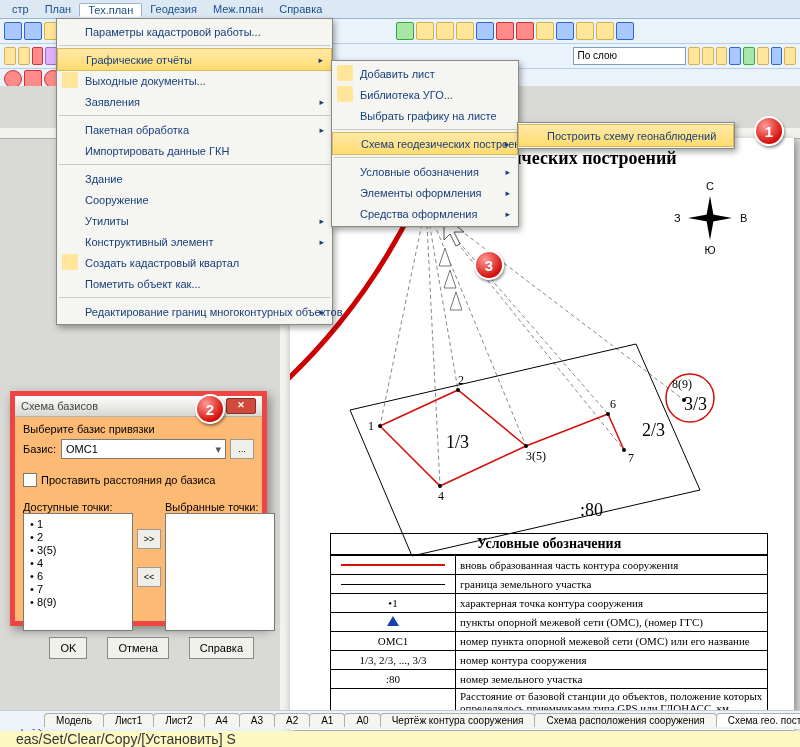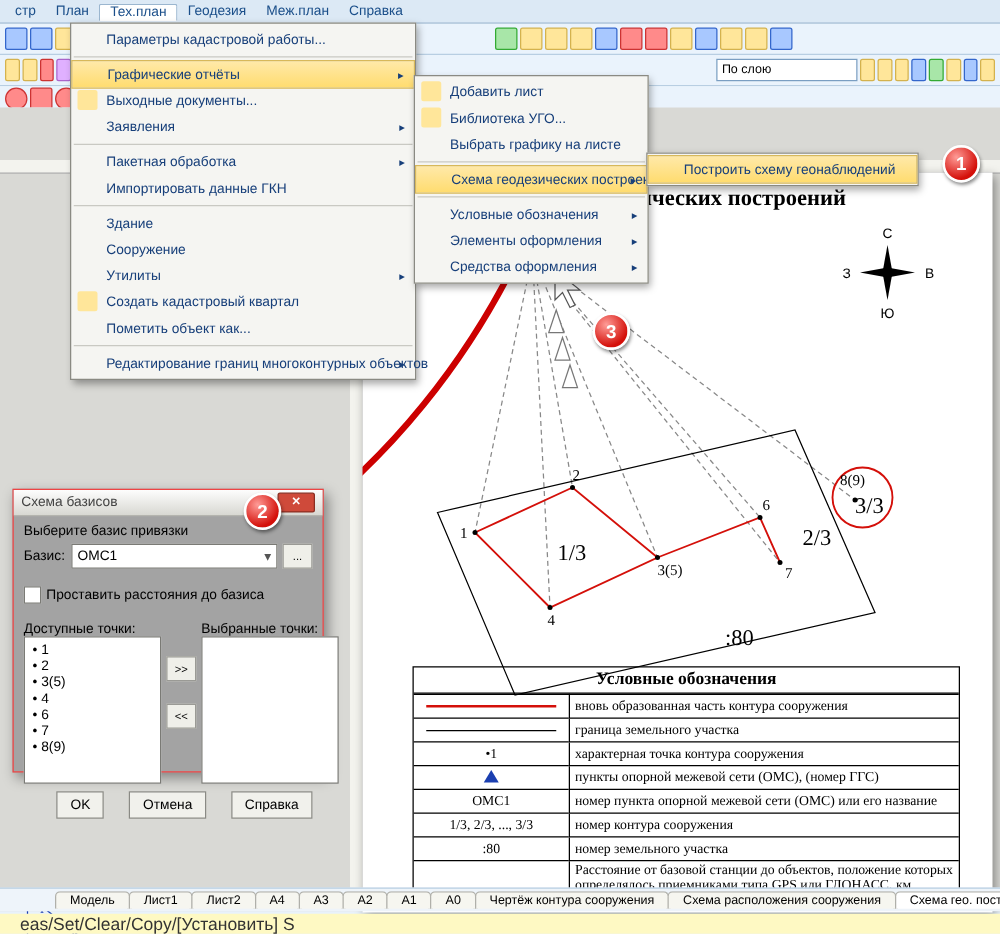--- a/index.html
+++ b/index.html
@@ -39,21 +39,21 @@
   .m2{left:331px;top:60px;width:186px}
   .m3{left:517px;top:122px;width:216px}
   
   .badge{position:absolute;width:26px;height:26px;border-radius:50%;
     background:radial-gradient(circle at 35% 30%,#ff9c97,#d4100a 70%);
     border:2px solid #fff;box-shadow:1px 2px 3px rgba(0,0,0,.45);
     color:#fff;font:bold 15px Arial;display:flex;align-items:center;
     justify-content:center;z-index:60}
   
   .dlg{position:absolute;left:10px;top:391px;width:247px;height:225px;
-    background:#a3a3a3;border:1px solid #ef4444;
+    background:#fdba74;border:5px solid #ef4444;
     box-shadow:3px 4px 10px rgba(0,0,0,.4);font-size:11px;z-index:35}
   .dlg-titlebar{height:20px;background:linear-gradient(#fdfdfd,#d8d8d2);
     border-bottom:1px solid #b4b4ae;display:flex;align-items:center;
     padding:0 6px;font-size:11px;color:#444;justify-content:space-between}
   .dlg-x{width:28px;height:14px;background:#cf4a3a;border:1px solid #8a2e22;
     border-radius:2px;color:#fff;font:bold 9px/12px Arial;text-align:center}
   .dlg-body{padding:6px 8px}
   .dlg-row{display:flex;align-items:center;margin-bottom:14px}
   .dlg-row label{width:38px}
   .combo{flex:1;height:18px;border:1px solid #7a7a75;background:#fff;
@@ -340,20 +340,23 @@
     <div class="sep"></div>
     <div class="row">
       <span>Здание</span>
     </div>
     <div class="row">
       <span>Сооружение</span>
     </div>
     <div class="row sub">
       <span>Утилиты</span>
     </div>
+    <div class="row sub">
+      <span>Конструктивный элемент</span>
+    </div>
     <div class="row">
       <div class="ic tool y"></div>
       <span>Создать кадастровый квартал</span>
     </div>
     <div class="row">
       <span>Пометить объект как...</span>
     </div>
     <div class="sep"></div>
     <div class="row sub">
       <span>Редактирование границ многоконтурных объектов</span>

